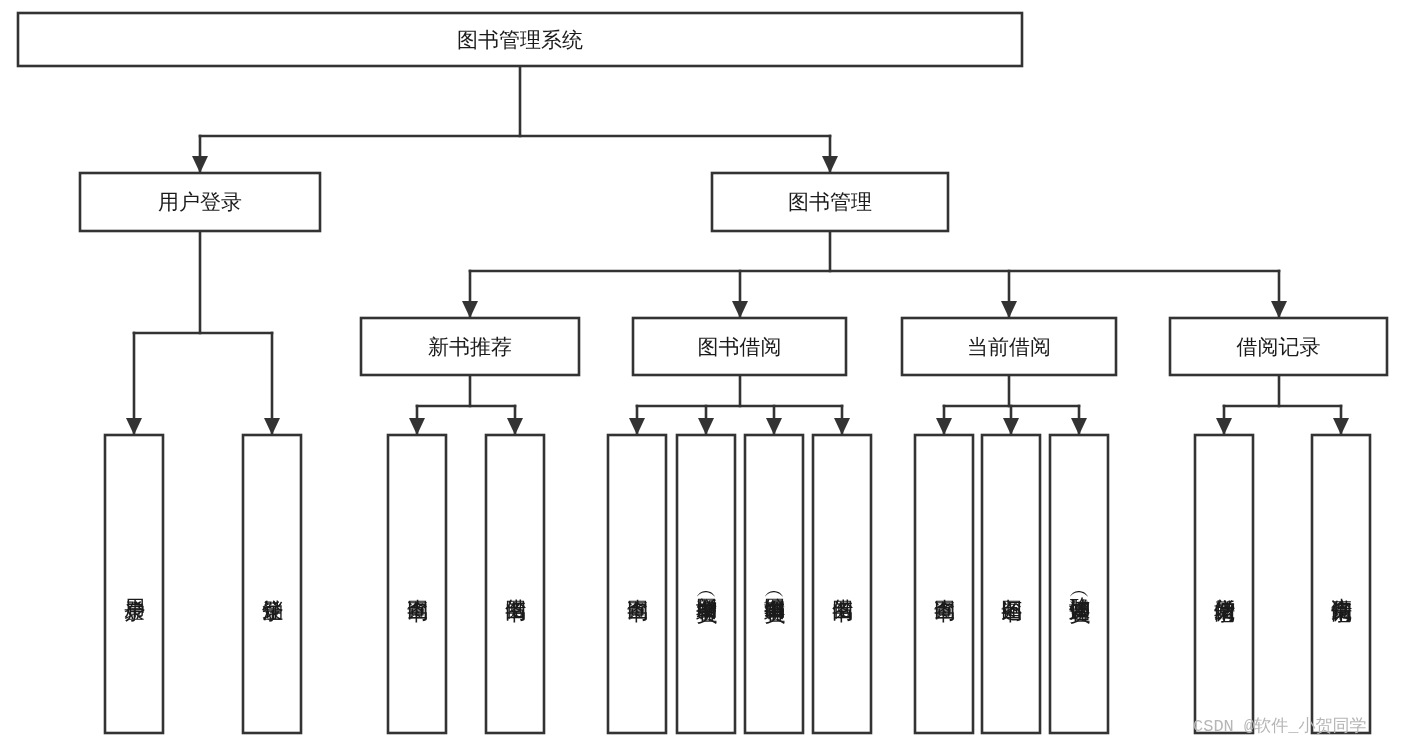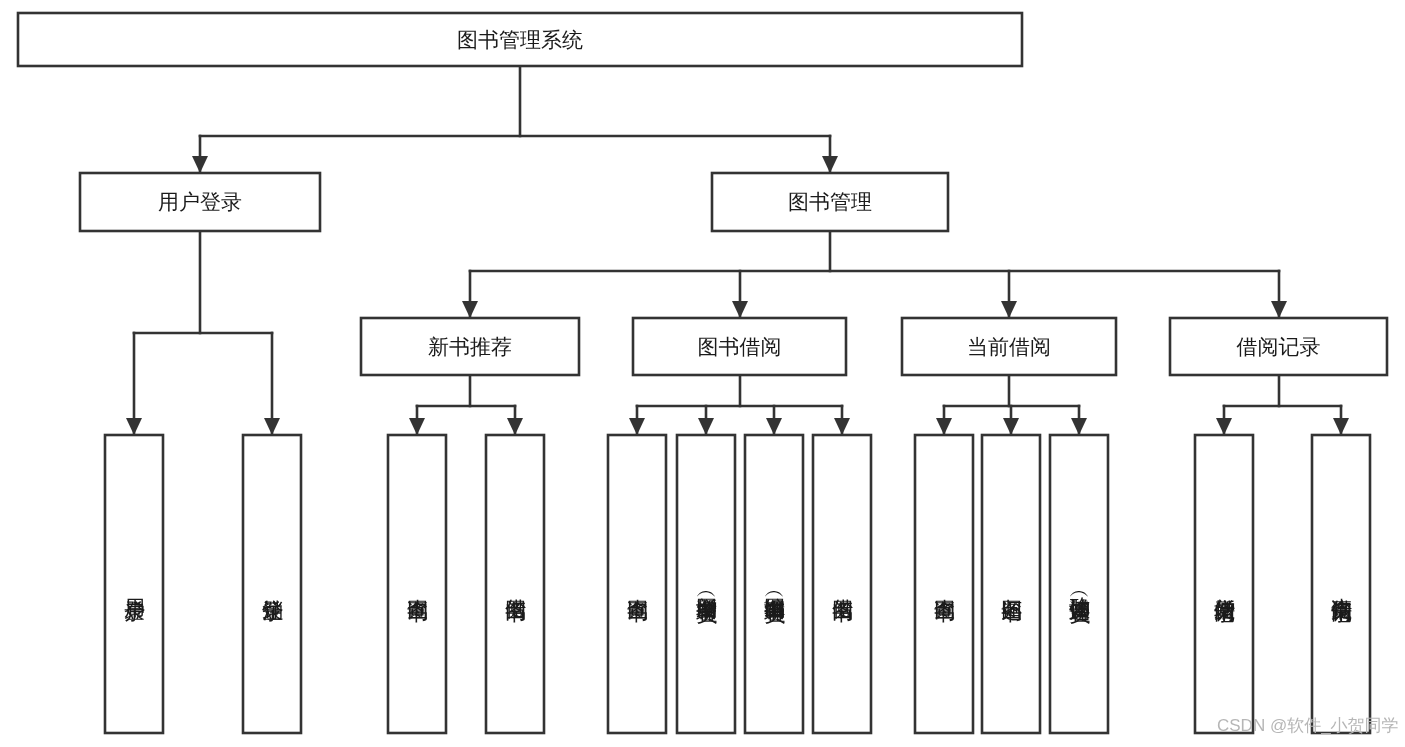--- a/index.html
+++ b/index.html
@@ -58,26 +58,25 @@
     line-height: 1.12;
     color: #1b1b1b;
     writing-mode: vertical-rl;
     text-orientation: upright;
     letter-spacing: 1px;
     white-space: nowrap;
     pointer-events: none;
   }
   .watermark {
     position: absolute;
-    font-family: Liberation Sans, sans-serif;
+    font-family: Liberation Mono, monospace;
     font-size: 17px;
     color: #b6b6b6;
     white-space: nowrap;
     pointer-events: none;
-    padding-left: 24px;
   }
 </style>
 </head>
 <body>
 
 <div id="diagram-root">
 
   <svg id="diagram-svg" viewBox="0 0 1405 747" xmlns="http://www.w3.org/2000/svg">
     <g id="edges-layer">
         <g>

